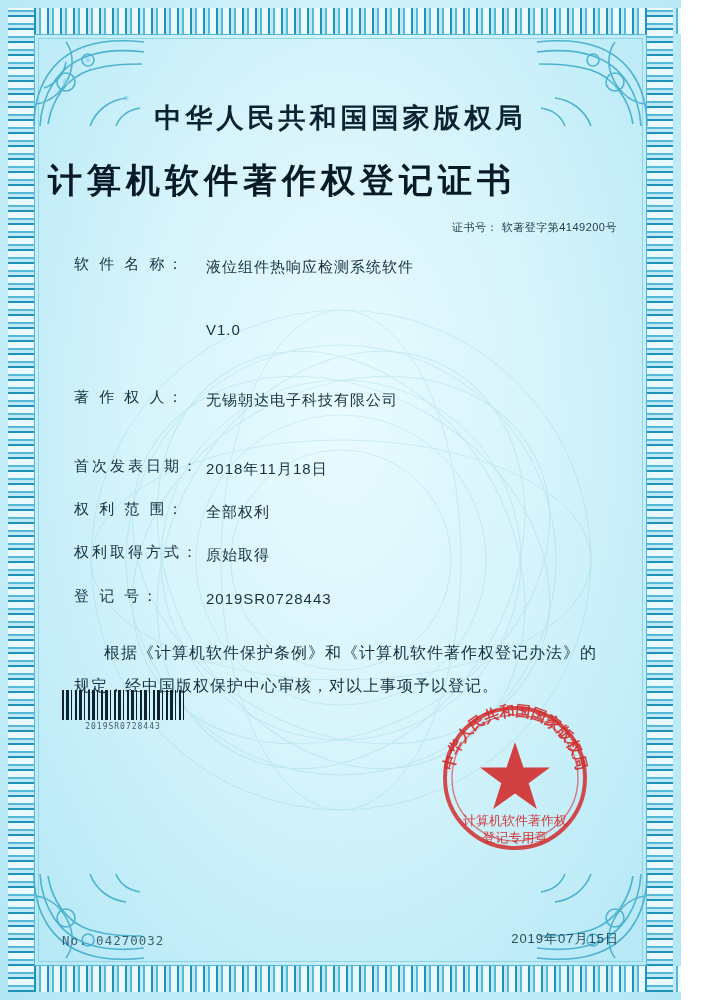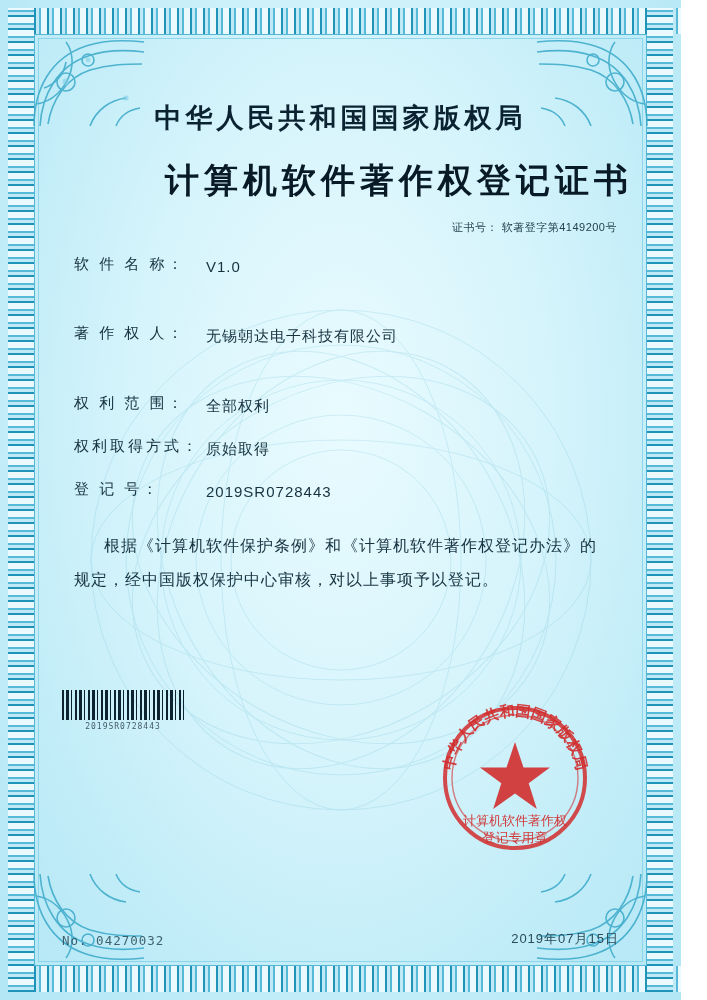--- a/index.html
+++ b/index.html
@@ -96,21 +96,21 @@
   .org-title {
     text-align: center;
     margin-top: 52px;
     font-family: "DejaVu Serif", "Liberation Serif", serif;
     font-size: 27px;
     font-weight: bold;
     letter-spacing: 4px;
     color: #0b2230;
   }
   .main-title {
-    text-align: right;
+    text-align: left;
     margin-top: 22px;
     font-family: "DejaVu Serif", "Liberation Serif", serif;
     font-size: 34px;
     font-weight: bold;
     letter-spacing: 5px;
     color: #071a26;
   }
 
   .cert-no {
     margin-top: 16px;
@@ -138,21 +138,21 @@
     width: 132px;
     flex: 0 0 132px;
     letter-spacing: 3px;
     white-space: nowrap;
   }
   .field-value {
     flex: 1;
     letter-spacing: 1px;
     line-height: 1.55;
   }
-  .field-value .line2 { display: block; }
+  .field-value .line2 { display: block; margin-top: 40px; }
 
   .gap-lg { height: 26px; }
 
   .statement {
     margin-top: 26px;
     padding: 0 14px 0 26px;
     font-size: 16px;
     line-height: 2.1;
     color: #16323f;
     letter-spacing: 1px;
@@ -317,34 +317,39 @@
     <div class="org-title">中华人民共和国国家版权局</div>
     <div class="main-title">计算机软件著作权登记证书</div>
 
     <div class="cert-no">证书号： 软著登字第4149200号</div>
 
     <div class="fields">
 
       <div class="field-row">
         <div class="field-label">软 件 名 称：</div>
         <div class="field-value">
+          <span>液位组件热响应检测系统软件</span>
           <span class="line2">V1.0</span>
         </div>
       </div>
 
       <div class="gap-lg"></div>
 
       <div class="field-row">
         <div class="field-label">著 作 权 人：</div>
         <div class="field-value">无锡朝达电子科技有限公司</div>
       </div>
 
       <div class="gap-lg"></div>
 
 
+      <div class="field-row">
+        <div class="field-label">首次发表日期：</div>
+        <div class="field-value">2018年11月18日</div>
+      </div>
 
       <div class="field-row">
         <div class="field-label">权 利 范 围：</div>
         <div class="field-value">全部权利</div>
       </div>
 
       <div class="field-row">
         <div class="field-label">权利取得方式：</div>
         <div class="field-value">原始取得</div>
       </div>

